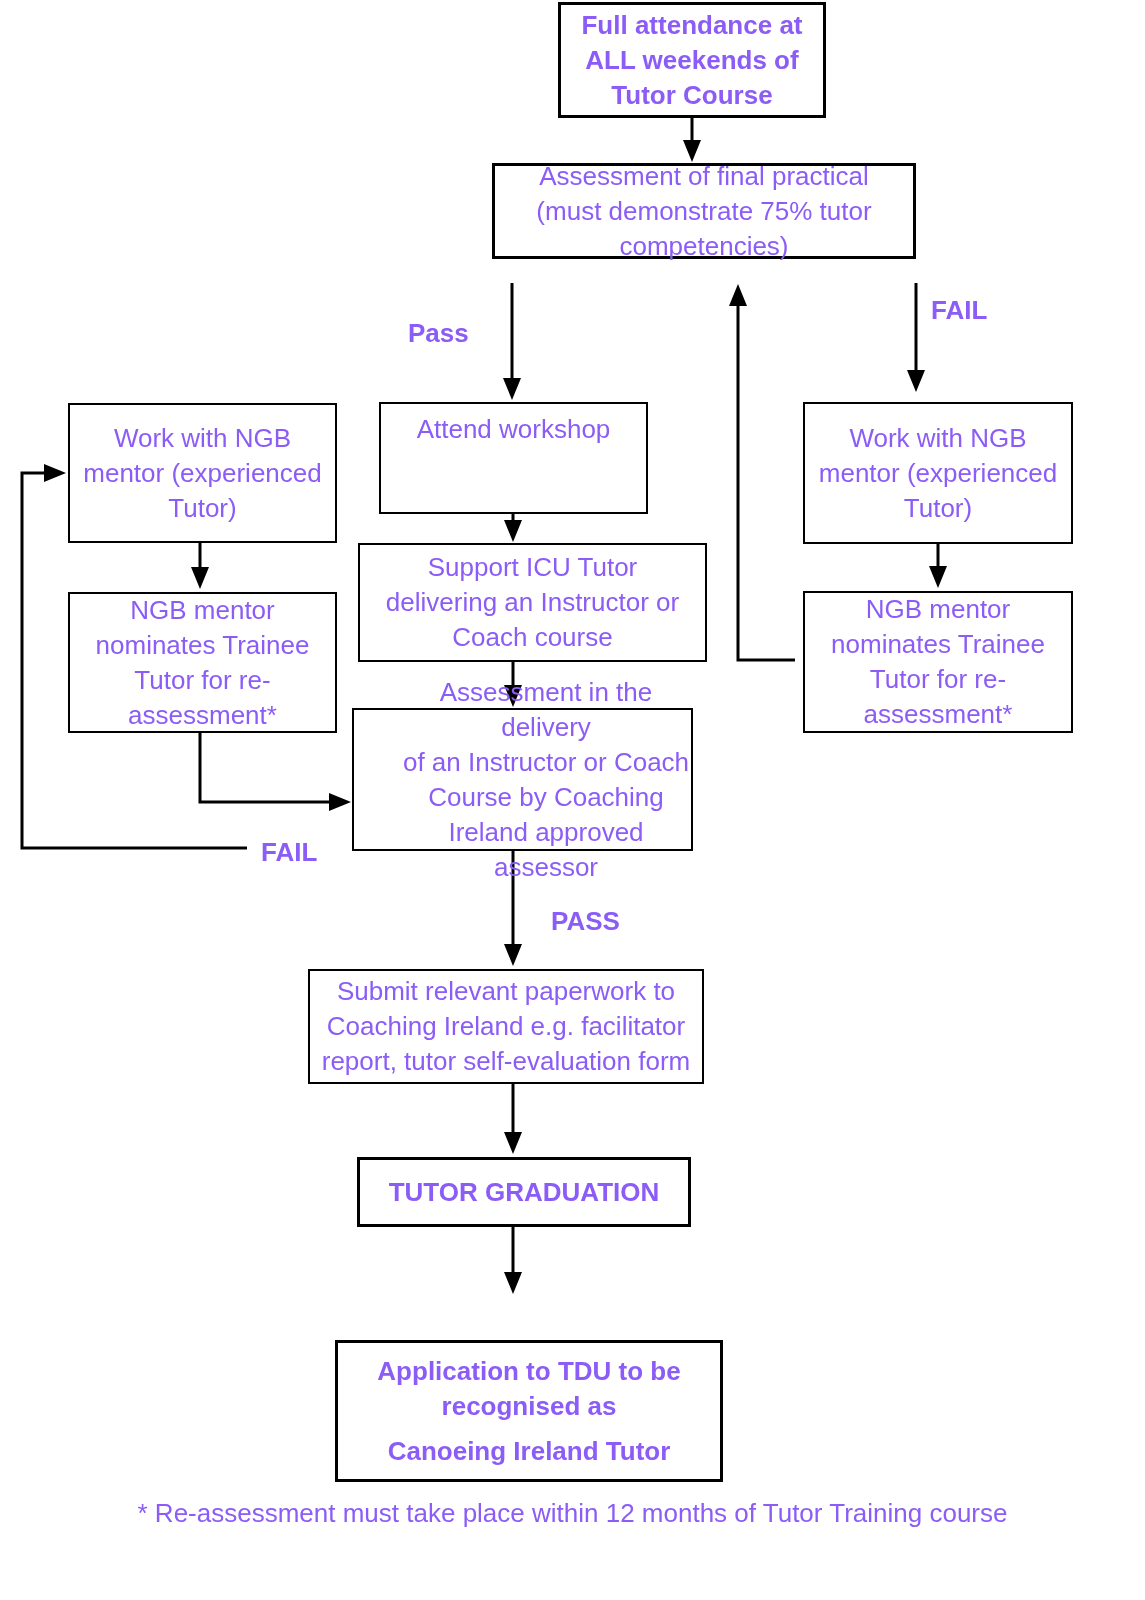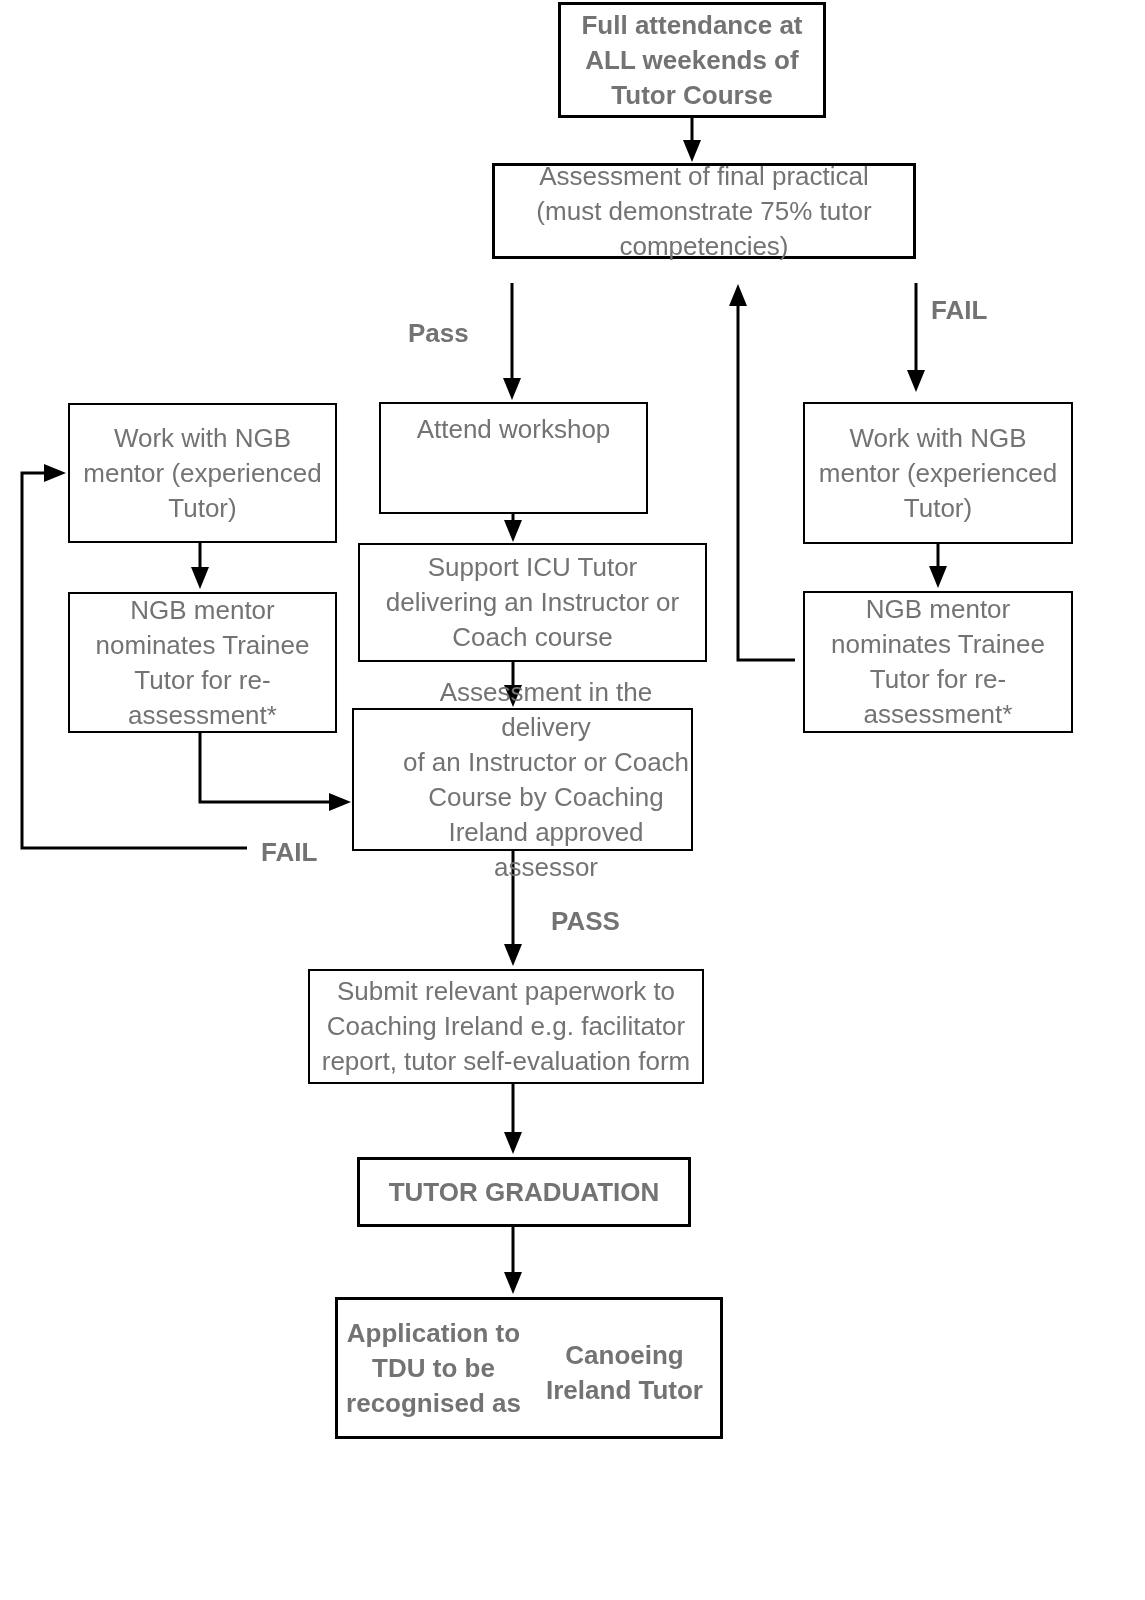--- a/index.html
+++ b/index.html
@@ -2,21 +2,21 @@
 <html><head>
 <meta charset="utf-8">
 <style>
   * { box-sizing: border-box; }
   html, body { margin: 0; padding: 0; background: #ffffff; }
   .page {
     position: relative;
     width: 1145px;
     height: 1600px;
     background: #ffffff;
-    color: #737373;
+    color: #8b5cf6;
     font-family: "Liberation Sans", "DejaVu Sans", sans-serif;
     overflow: hidden;
     border-radius: 20px;
   }
   .connectors {
     position: absolute;
     left: 0; top: 0;
     width: 1145px; height: 1600px;
   }
   .connectors line, .connectors polyline {
@@ -36,21 +36,21 @@
     align-items: center;
     justify-content: center;
     text-align: center;
     font-size: 26px;
     line-height: 35px;
   }
   .node .txt { white-space: pre-line; width: 100%; }
   .thick { border-width: 3px; }
   .bold { font-weight: bold; }
   .top-align { align-items: flex-start; padding-top: 8px; }
-  .col { flex-direction: row; }
+  .col { flex-direction: column; margin-top: 43px; }
   .gap-top { margin-top: 10px; }
   .edge-label {
     position: absolute;
     font-weight: bold;
     font-size: 26px;
     line-height: 30px;
     white-space: nowrap;
   }
   .footnote {
     position: absolute;
@@ -207,14 +207,15 @@
 Tutor)</span>
   </div>
 
   <div class="node" style="left:803px; top:591px; width:270px; height:142px;">
     <span class="txt">NGB mentor
 nominates Trainee
 Tutor for re-
 assessment*</span>
   </div>
 
+  <div class="footnote">* Re-assessment must take place within 12 months of Tutor Training course</div>
 
 </div>
 
 </body></html>

